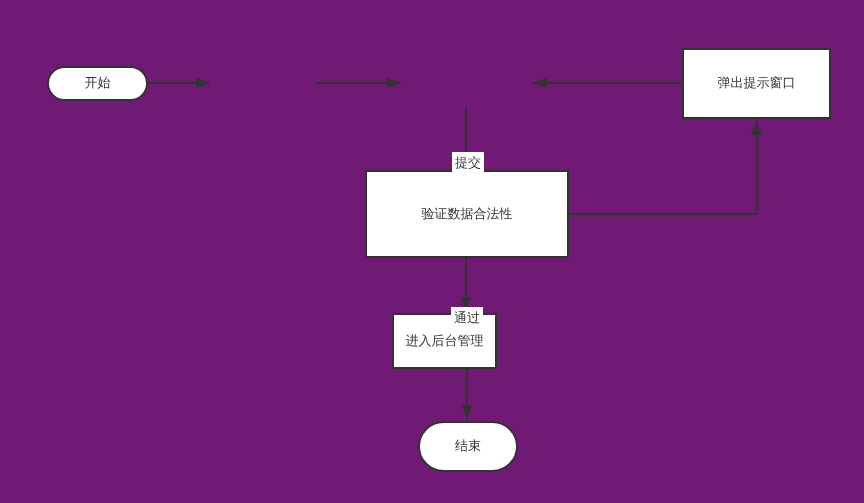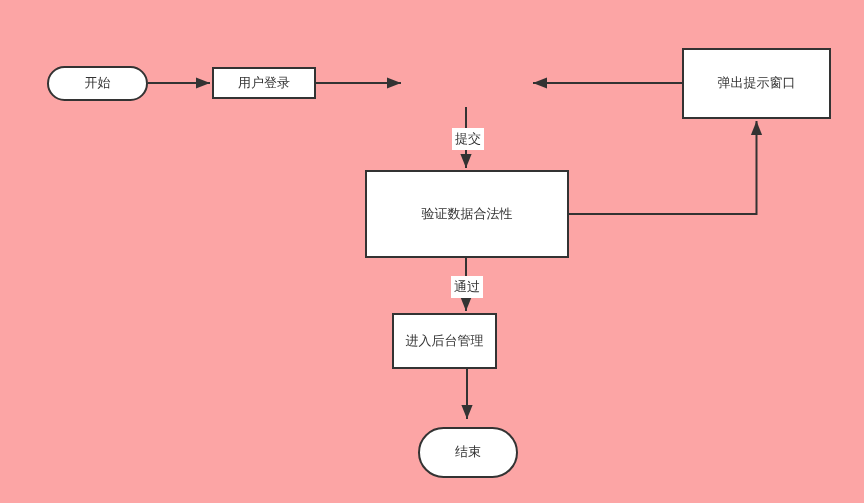--- a/index.html
+++ b/index.html
@@ -4,21 +4,21 @@
 <style>
   html, body {
     margin: 0;
     padding: 0;
     background: #ffffff;
   }
   .canvas {
     position: relative;
     width: 864px;
     height: 503px;
-    background: #fca5a5;
+    background: #701a75;
     font-family: "DejaVu Sans", "Liberation Sans", sans-serif;
     color: #333333;
     overflow: hidden;
   }
   .edges {
     position: absolute;
     left: 0;
     top: 0;
     z-index: 1;
   }
@@ -31,42 +31,43 @@
     align-items: center;
     justify-content: center;
     text-align: center;
     font-size: 13px;
     line-height: 1.45;
     color: #333333;
     z-index: 2;
     white-space: pre-line;
   }
   .node.stadium-small { border-radius: 18px; }
-  .node.stadium-large { border-radius: 26px; margin-top: 6px; }
+  .node.stadium-large { border-radius: 26px; }
 
   .node-start  { left: 47px;  top: 66px;  width: 101px; height: 35px; }
   .node-login  { left: 212px; top: 67px;  width: 104px; height: 32px; }
   .node-fill   { left: 403px; top: 59px;  width: 128px; height: 48px; }
   .node-popup  { left: 682px; top: 48px;  width: 149px; height: 71px; }
   .node-verify { left: 365px; top: 170px; width: 204px; height: 88px; }
   .node-admin  { left: 392px; top: 313px; width: 105px; height: 56px; }
   .node-end    { left: 418px; top: 421px; width: 100px; height: 51px; }
 
   .edge-label {
     position: absolute;
     transform: translate(-50%, -50%);
     background: #ffffff;
     font-size: 13px;
     color: #333333;
     padding: 2px 3px;
     white-space: nowrap;
     z-index: 2;
+    margin-top: 24px;
   }
   .label-submit   { left: 468px; top: 139px; }
-  .label-pass     { left: 467px; top: 287px; }
+  .label-pass     { left: 467px; top: 294px; }
   .label-mismatch { left: 711px; top: 214px; padding: 3px 14px 3px 2px; }
 </style>
 </head>
 <body>
 
 <div class="canvas">
 
   <svg class="edges" width="864" height="503" viewBox="0 0 864 503">
     <defs>
       <marker id="arrow" viewBox="0 0 10 10" refX="10" refY="5" markerWidth="7" markerHeight="7" orient="auto">
@@ -77,21 +78,20 @@
     <path d="M316,83 L401,83" stroke="#333333" stroke-width="2" fill="none" marker-end="url(#arrow)"></path>
     <path d="M682,83 L533,83" stroke="#333333" stroke-width="2" fill="none" marker-end="url(#arrow)"></path>
     <path d="M466,107 L466,168" stroke="#333333" stroke-width="2" fill="none" marker-end="url(#arrow)"></path>
     <path d="M466,258 L466,311" stroke="#333333" stroke-width="2" fill="none" marker-end="url(#arrow)"></path>
     <path d="M467,369 L467,419" stroke="#333333" stroke-width="2" fill="none" marker-end="url(#arrow)"></path>
     <path d="M569,214 L756.5,214 L756.5,121" stroke="#333333" stroke-width="2" fill="none" marker-end="url(#arrow)"></path>
   </svg>
 
   <div class="node stadium-small node-start">开始</div>
 
-  <div class="node node-login">用户登录</div>
 
 
   <div class="node node-popup">弹出提示窗口</div>
 
   <div class="node node-verify">验证数据合法性</div>
 
   <div class="node node-admin">进入后台管理</div>
 
   <div class="node stadium-large node-end">结束</div>
 

